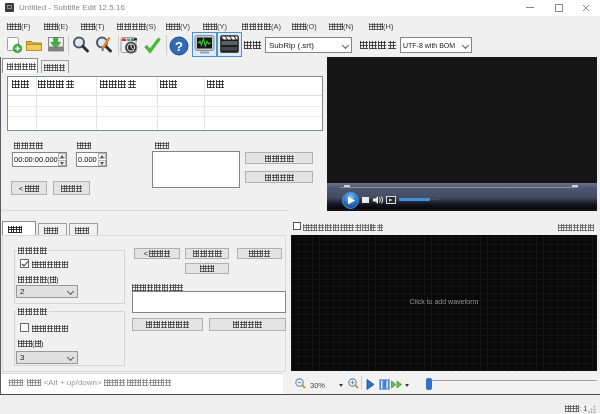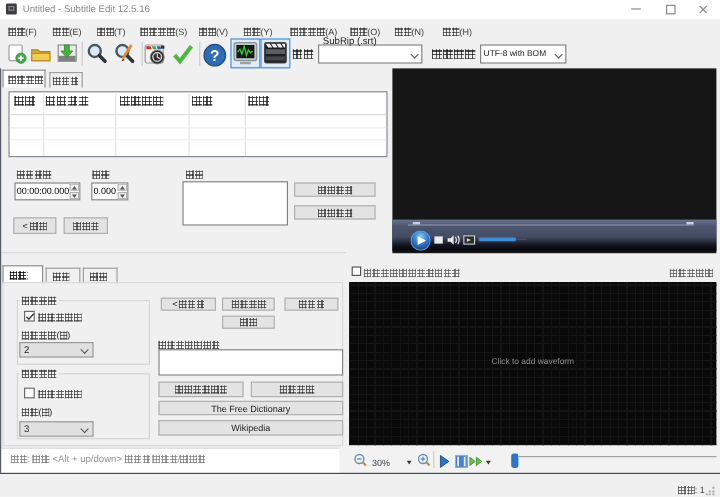--- a/index.html
+++ b/index.html
@@ -116,21 +116,21 @@
 <path d="M2.5 2.5 h3.4 l2 3 h-3.4z" fill="#f2f2f2"></path>
 <path d="M6.9 2.5 h3.4 l2 3 h-3.4z" fill="#f2f2f2"></path>
 <path d="M11.3 2.5 h3.4 l2 3 h-3.4z" fill="#f2f2f2"></path>
 <path d="M15.7 2.5 h2.8 v3 h-0.8z" fill="#f2f2f2"></path>
 <rect x="2.5" y="7" width="16" height="4" fill="#5a5f65"></rect>
 <rect x="2.5" y="13" width="16" height="3.5" fill="#43484e"></rect>
     </svg>
 
 <div class="a" style="left:244px;top:41px"><i class="ch" style="width:17px"></i></div>
 <div class="wht" style="left:265px;top:37px;width:87px;height:16px"></div>
-<div class="a" style="left:269px;top:30px;font-size:8px">SubRip (.srt)</div>
+<div class="a" style="left:269px;top:41px;font-size:8px">SubRip (.srt)</div>
 <i class="chev" style="left:343px;top:43px"></i>
 <div class="a" style="left:360px;top:41px"><i class="ch" style="width:36px"></i></div>
 <div class="wht" style="left:400px;top:37px;width:72px;height:16px"></div>
 <div class="a" style="left:403px;top:42px;font-size:7px">UTF-8 with BOM</div>
 <i class="chev" style="left:463px;top:43px"></i>
 
 <div class="a" style="left:2px;top:58px;width:36px;height:15px;background:#fff;border:1px solid #8c8c8c;border-bottom:none;box-sizing:border-box"></div>
 <div class="a" style="left:7px;top:62px"><i class="cj" style="width:29px;--g:#fff"></i></div>
 <div class="a" style="left:41px;top:60px;width:28px;height:13px;background:#f0f0f0;border:1px solid #a0a0a0;border-bottom:none;box-sizing:border-box"></div>
 <div class="a" style="left:44px;top:63px"><i class="cj" style="width:21px"></i></div>
@@ -229,22 +229,20 @@
       <i class="cj" style="width:14px"></i>
     </div>
 <div class="a" style="left:132px;top:283px"><i class="cj" style="width:51px"></i></div>
 <div class="wht" style="left:132px;top:291px;width:154px;height:22px"></div>
 <div class="btn" style="left:132px;top:318px;width:71px;height:13px">
       <i class="cj" style="width:43px"></i>
     </div>
 <div class="btn" style="left:209px;top:318px;width:77px;height:13px">
       <i class="cj" style="width:29px"></i>
     </div>
-<div class="btn" style="left:132px;top:334px;width:154px;height:12px;font-size:7.5px">The Free Dictionary</div>
-<div class="btn" style="left:132px;top:350px;width:154px;height:13px;font-size:7.5px">Wikipedia</div>
 
 <div class="a" style="left:1px;top:373px;width:282px;height:21px;background:#fff;border-top:1px solid #d9d9d9"></div>
 <div class="a" style="left:9px;top:378px;color:#949494;font-size:8px"><i class="cj" style="width:14px;--g:#fff;--k:rgba(120,120,120,.72)"></i>: <i class="cj" style="width:14px;--g:#fff;--k:rgba(120,120,120,.72)"></i> &lt;Alt + up/down&gt; <i class="cj" style="width:21px;--g:#fff;--k:rgba(120,120,120,.72)"></i> <i class="cj" style="width:21px;--g:#fff;--k:rgba(120,120,120,.72)"></i>/<i class="cj" style="width:21px;--g:#fff;--k:rgba(120,120,120,.72)"></i></div>
 
 <div class="a" style="left:327px;top:57px;width:270px;height:154px;background:#161616"></div>
 <div class="a" style="left:327px;top:183px;width:270px;height:26px;background:linear-gradient(#6a7389 0%,#5e6882 8%,#4d5570 20%,#454d63 55%,#272d3e 70%,#131520 82%,#0a0a0e 95%)"></div>
 <div class="a" style="left:340px;top:187px;width:238px;height:1px;background:#8a94a8"></div>
 <div class="a" style="left:344px;top:185px;width:6px;height:2px;background:#c8d0dc"></div>
 <div class="a" style="left:572px;top:185px;width:6px;height:2px;background:#c8d0dc"></div>
 <svg class="a" style="left:342px;top:192px" width="17" height="17">

